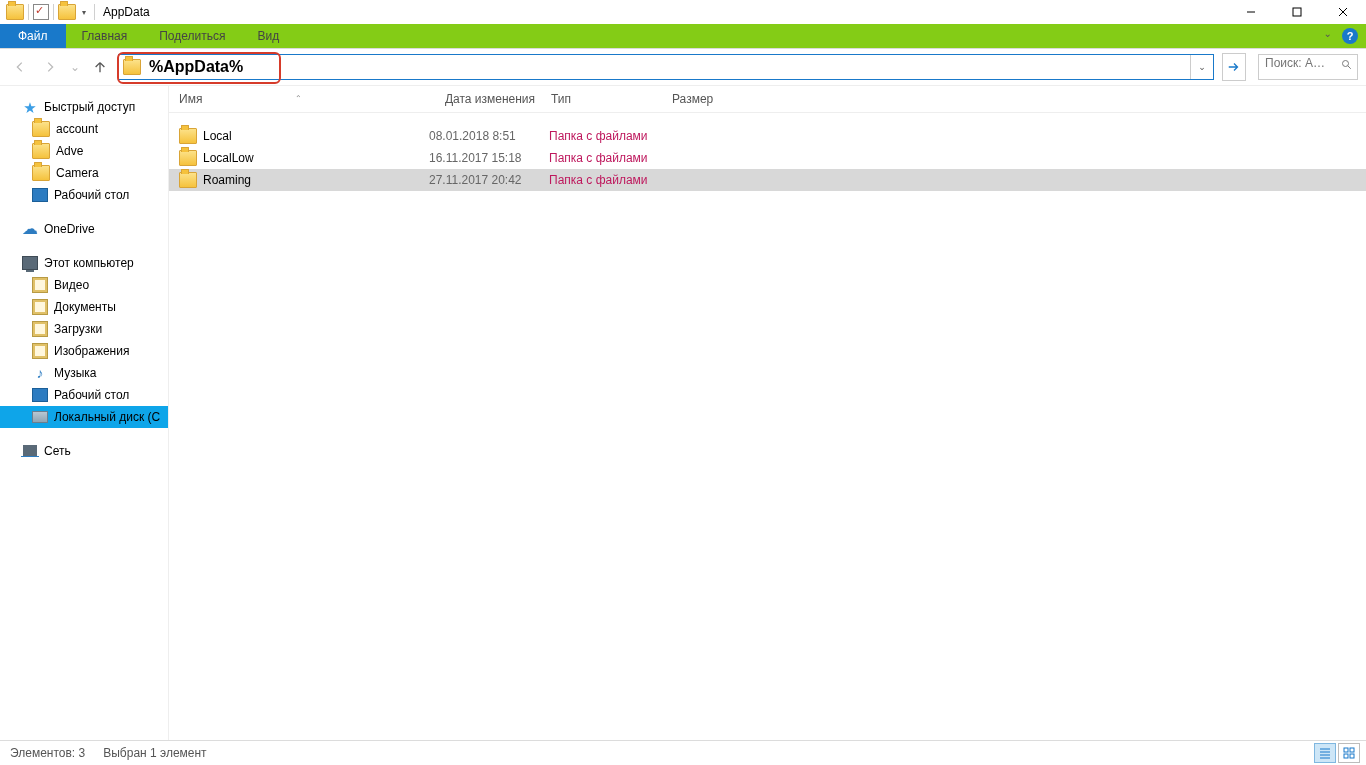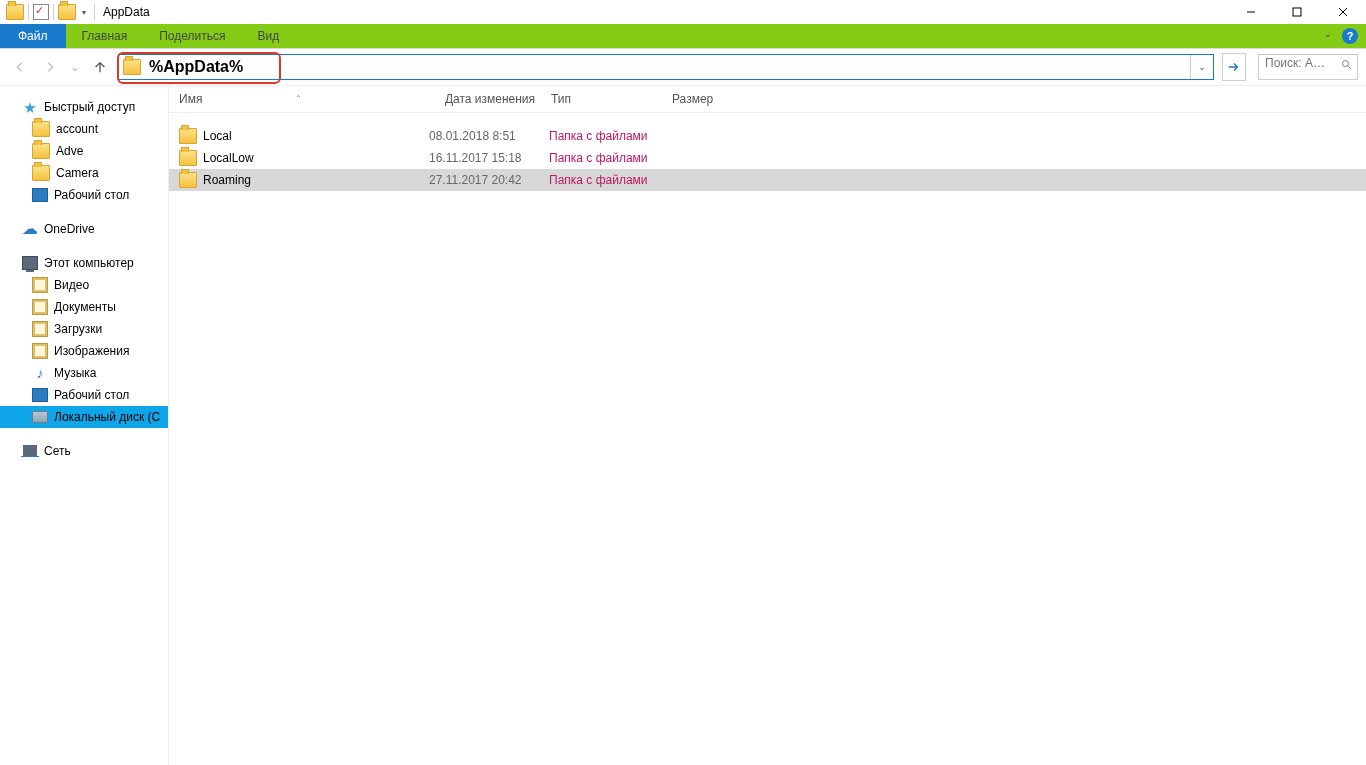--- a/index.html
+++ b/index.html
@@ -290,14 +290,36 @@
               <span>Roaming</span>
             </div>
             <div class="cell date">27.11.2017 20:42</div>
             <div class="cell type">Папка с файлами</div>
             <div class="cell size"></div>
           </div>
         </div>
     </div>
   </div>
 
+  <div class="status">
+    <span>Элементов: 3</span>
+    <span>Выбран 1 элемент</span>
+    <div class="viewbtns">
+      <div class="viewbtn active">
+          <svg viewBox="0 0 12 12">
+            <line x1="1" y1="2" x2="11" y2="2" stroke="currentColor"></line>
+            <line x1="1" y1="5" x2="11" y2="5" stroke="currentColor"></line>
+            <line x1="1" y1="8" x2="11" y2="8" stroke="currentColor"></line>
+            <line x1="1" y1="11" x2="11" y2="11" stroke="currentColor"></line>
+          </svg>
+        </div>
+      <div class="viewbtn">
+          <svg viewBox="0 0 12 12">
+            <rect x="1" y="1" width="4" height="4" fill="none" stroke="currentColor"></rect>
+            <rect x="7" y="1" width="4" height="4" fill="none" stroke="currentColor"></rect>
+            <rect x="1" y="7" width="4" height="4" fill="none" stroke="currentColor"></rect>
+            <rect x="7" y="7" width="4" height="4" fill="none" stroke="currentColor"></rect>
+          </svg>
+        </div>
+    </div>
+  </div>
 
 </div>
 
 </body></html>

